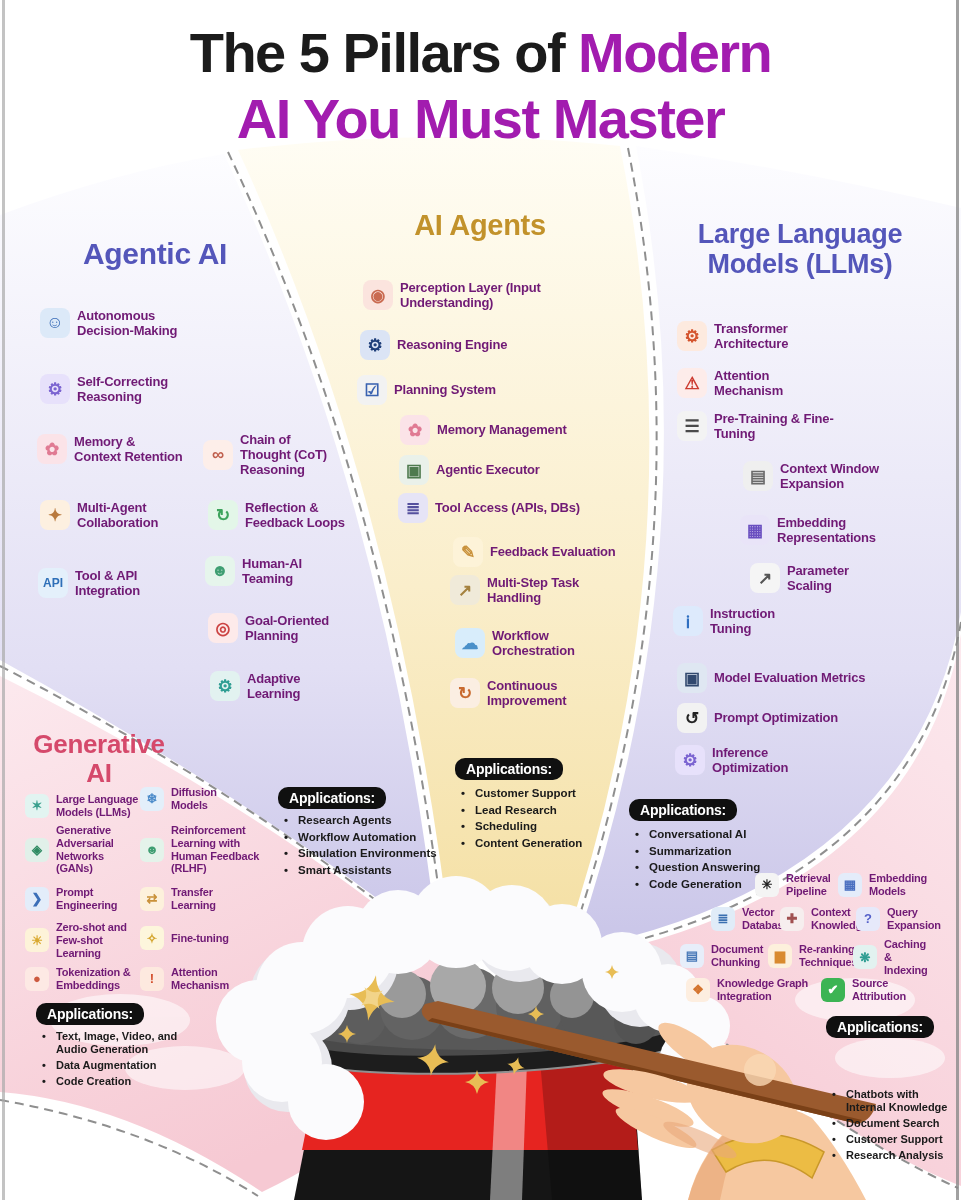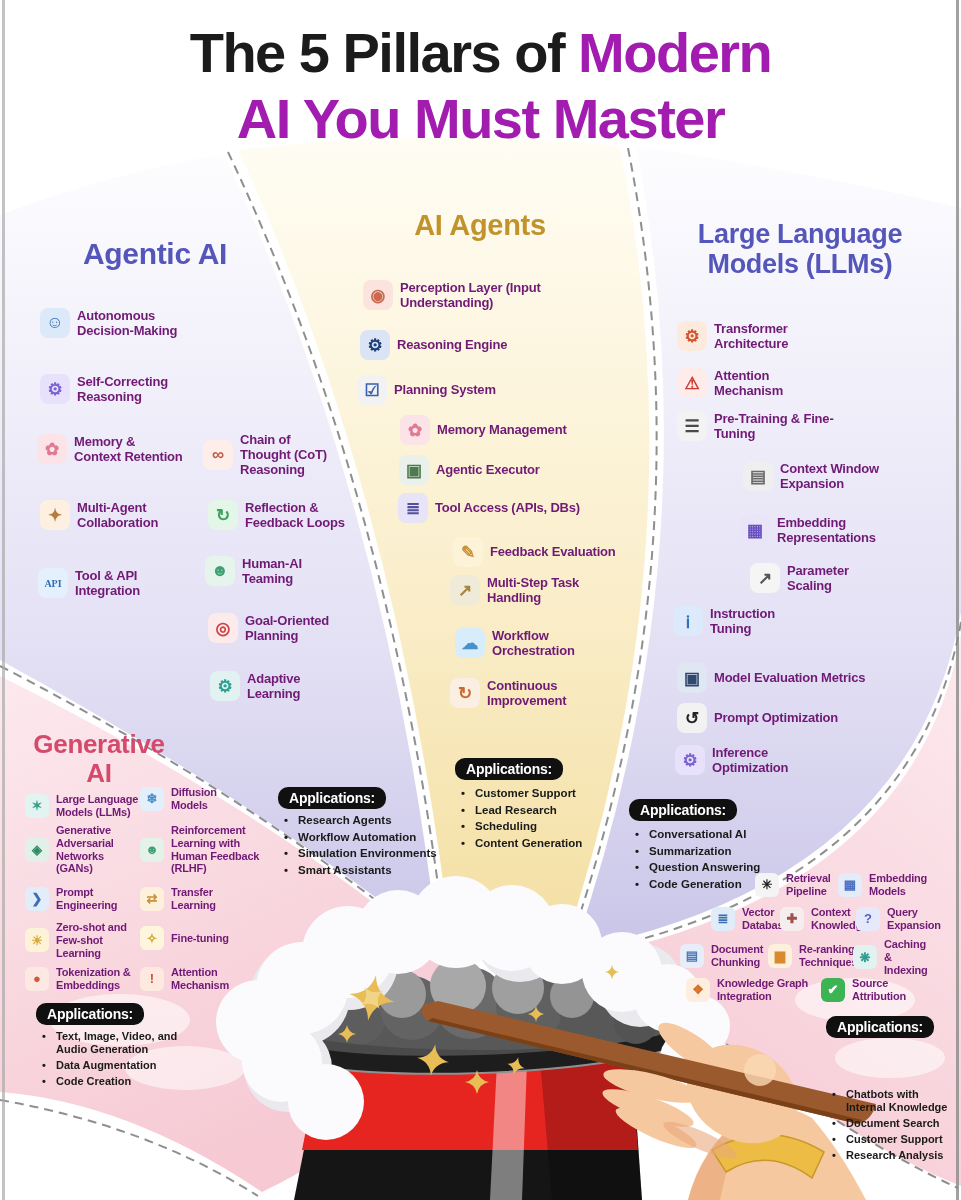--- a/index.html
+++ b/index.html
@@ -8,21 +8,21 @@
   .bg{position:absolute;left:0;top:0;z-index:1;}
   .overlay{position:absolute;left:0;top:0;width:961px;height:1200px;z-index:2;}
   .hdr{position:absolute;left:0;top:20px;width:961px;text-align:center;font-weight:700;
        font-size:56px;line-height:1.17;letter-spacing:-1.5px;color:#1b1b1b;}
   .hdr .org{color:#a21caf;}
   .sec-title{position:absolute;font-weight:700;text-align:center;line-height:1.12;
              letter-spacing:-0.3px;white-space:pre-line;}
   .row{position:absolute;display:flex;gap:7px;align-items:center;}
   .ic{width:30px;height:30px;border-radius:8px;display:flex;align-items:center;justify-content:center;
       font-size:17px;font-weight:700;flex:0 0 auto;}
-  .ic.txt{font-size:10px;letter-spacing:0;font-family:Liberation Serif, serif;}
+  .ic.txt{font-size:12px;letter-spacing:0;}
   .lbl{font-weight:700;color:#701a75;font-size:13px;line-height:1.17;letter-spacing:-0.2px;white-space:pre-line;}
   .sm .ic{width:24px;height:24px;font-size:13px;border-radius:6px;}
   .sm .lbl{font-size:11px;line-height:1.16;}
   .badge{position:absolute;background:#101010;color:#ffffff;font-size:14px;font-weight:700;
          padding:3px 11px;border-radius:10px;letter-spacing:-0.2px;}
   .apps{position:absolute;font-size:11.5px;font-weight:700;color:#1a1a1a;line-height:1.18;}
   .apps .app-item{margin-bottom:3px;white-space:pre-line;padding-left:14px;position:relative;}
   .apps .app-item:before{content:"•";position:absolute;left:0;top:0;}
 </style>
 </head>

